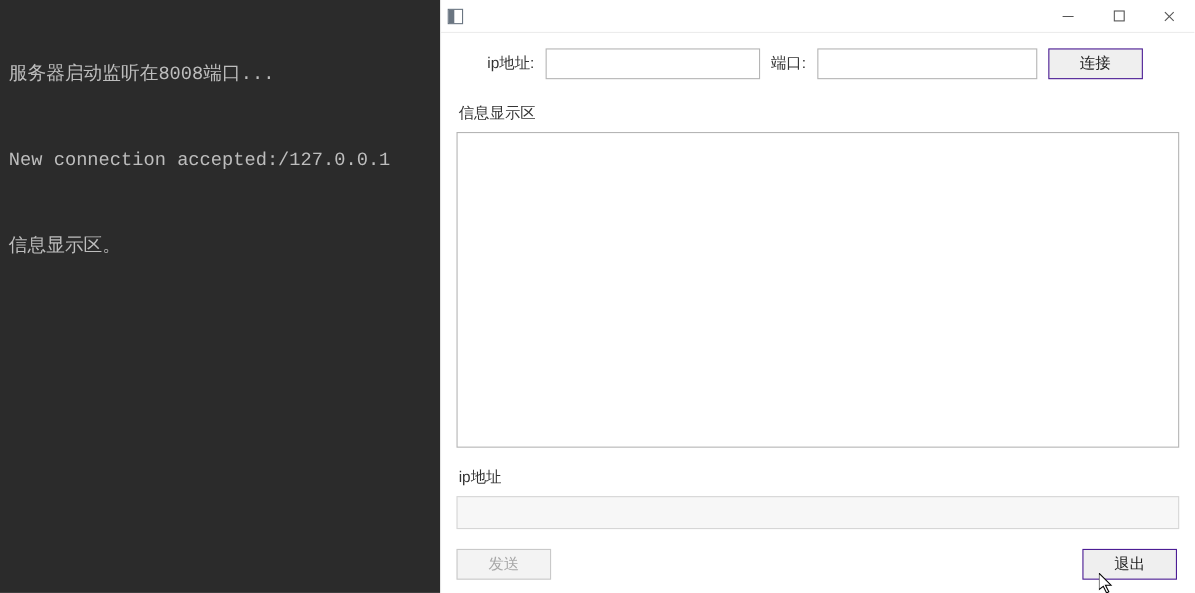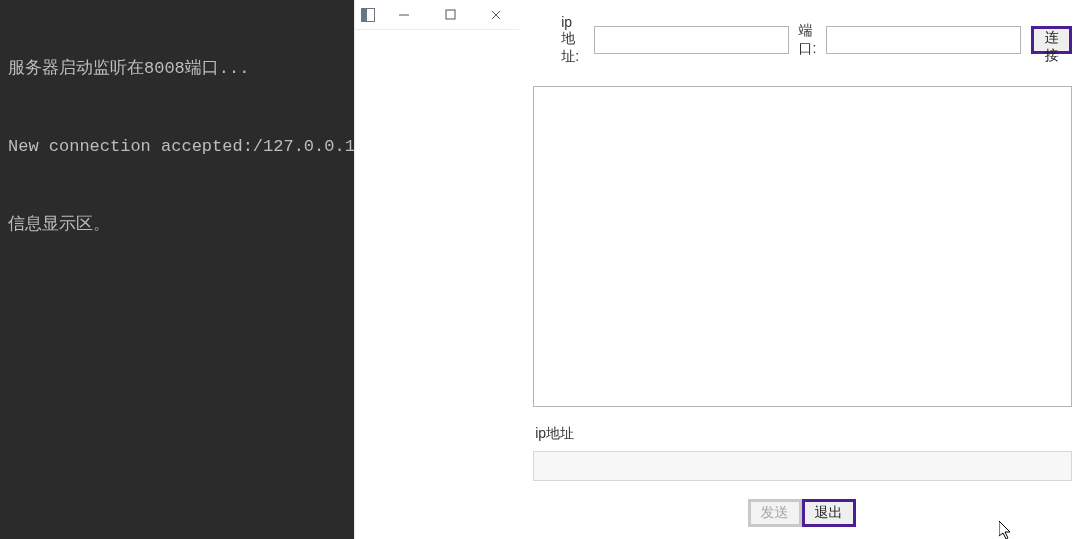--- a/index.html
+++ b/index.html
@@ -24,21 +24,21 @@
       white-space: pre;
       overflow: hidden;
     }
     .terminal .line { display: block; }
     
     .app {
       flex: 1;
       height: 100%;
       background: #ffffff;
       display: flex;
-      flex-direction: row;
+      flex-direction: column;
       border-left: 1px solid #e6e6e6;
     }
     .titlebar {
       height: 30px;
       display: flex;
       align-items: center;
       justify-content: space-between;
       border-bottom: 1px solid #ececec;
       padding: 0 0 0 6px;
     }
@@ -80,22 +80,22 @@
       border: 1px solid #b5b5b5;
       background: #fff;
       padding: 0 6px;
       font-size: 14px;
       outline: none;
     }
     .txt.ip { width: 195px; }
     .txt.port { width: 200px; }
     .btn {
       height: 28px;
-      padding: 0 10px;
-      border: 3px solid #4c1d95;
+      padding: 0 28px;
+      border: 1px solid #4c1d95;
       background: #efefef;
       font-size: 14px;
       color: #222;
       cursor: pointer;
     }
     .btn:disabled {
       color: #a6a6a6;
       border-color: #c9c9c9;
       background: #f3f3f3;
       cursor: default;
@@ -112,21 +112,21 @@
       height: 30px;
       border: 1px solid #d6d6d6;
       background: #f7f7f7;
       width: 100%;
       padding: 0 6px;
       font-size: 14px;
       outline: none;
     }
     .bottom-row {
       display: flex;
-      justify-content: center;
+      justify-content: space-between;
       gap: 0;
       padding: 18px 2px 4px 0;
     }
     .cursor {
       position: absolute;
       left: 999px;
       top: 521px;
       pointer-events: none;
     }
   </style>
@@ -167,20 +167,21 @@
 
   <div class="app-body">
     <div class="conn-row">
       <span class="lbl ip">ip地址:</span>
       <input class="txt ip" type="text" value="" style="">
       <span class="lbl">端口:</span>
       <input class="txt port" type="text" value="" style="">
       <button class="btn">连接</button>
     </div>
 
+    <div class="sec-label">信息显示区</div>
     <div class="display-area"></div>
 
     <div class="sec-label">ip地址</div>
     <input class="input-area" type="text" value="" style="">
 
     <div class="bottom-row">
       <button class="btn" disabled="">发送</button>
       <button class="btn">退出</button>
     </div>
   </div>

